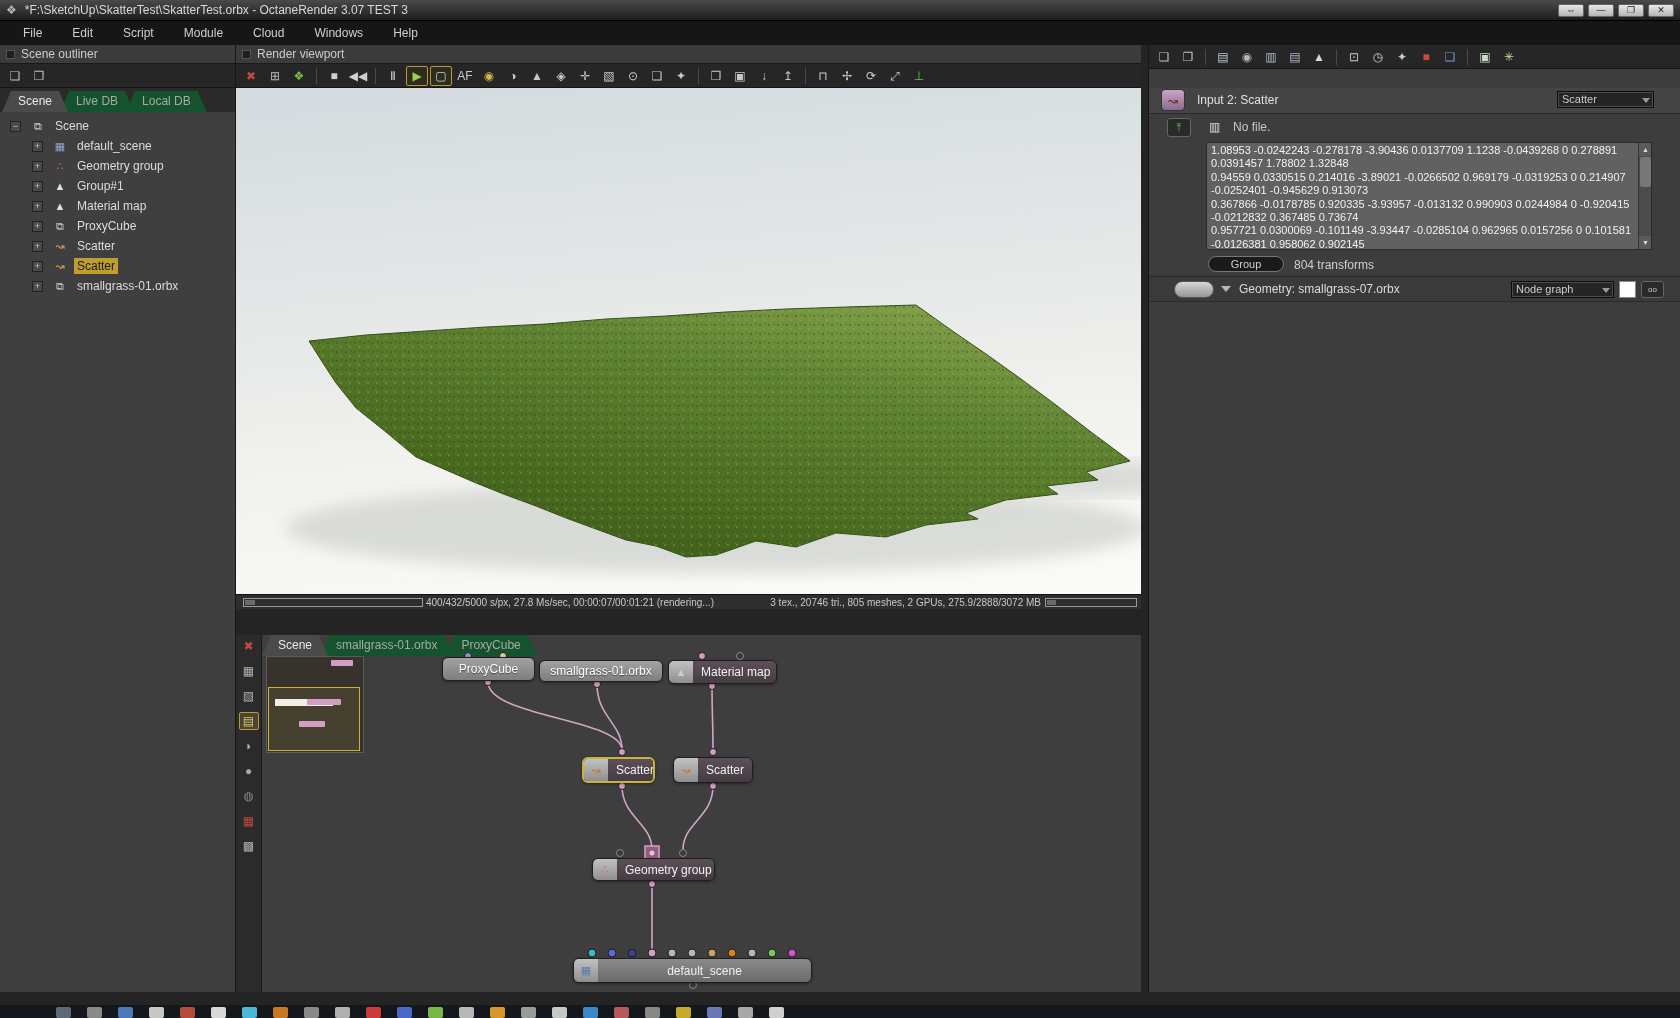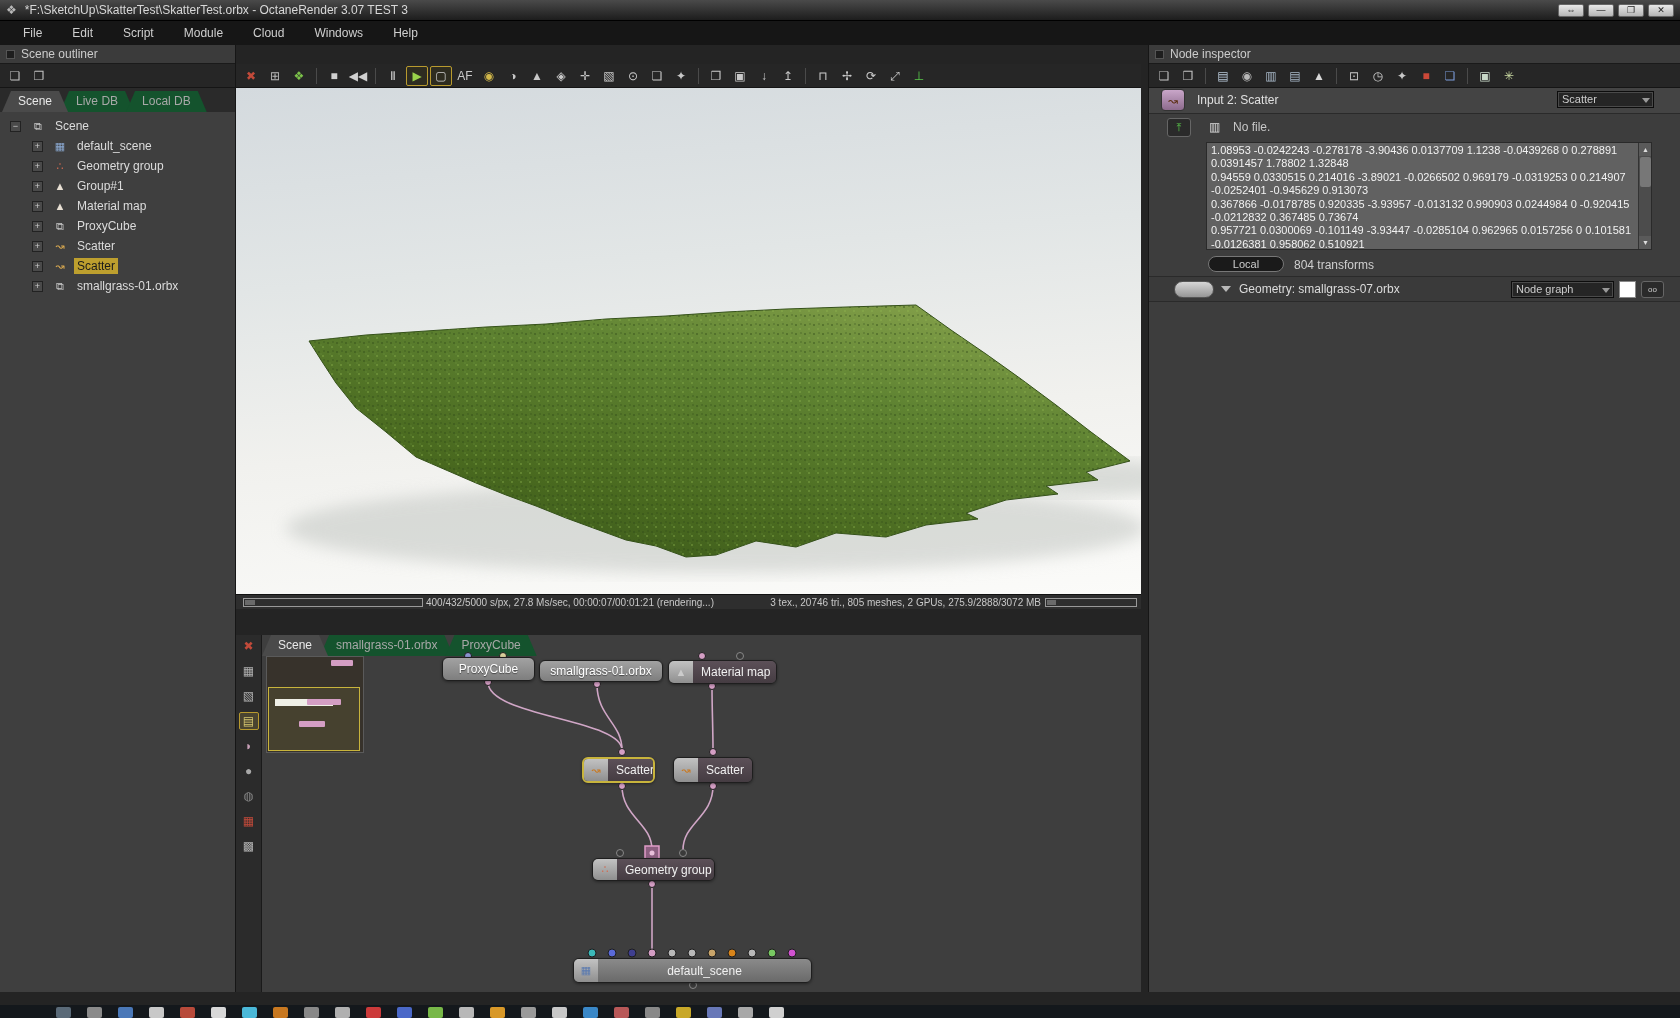--- a/index.html
+++ b/index.html
@@ -161,20 +161,24 @@
           <span class="tlbl">Scatter</span>
         </div>
         <div class="trow" style="padding-left: 32px;">
           <span class="texp">+</span>
           <span class="ticn" style="color: rgb(200, 200, 200);">⧉</span>
           <span class="tlbl">smallgrass-01.orbx</span>
         </div>
       </div>
   </div>
 
+  <div class="abs phead vp-head">
+    <span class="pcheck"></span>
+    <span>Render viewport</span>
+  </div>
   <div class="abs ptoolbar vp-toolbar" id="vp-toolbar">
       <span class="ticonbtn" style="color: rgb(194, 74, 58);">✖</span>
       <span class="ticonbtn" style="color: rgb(184, 184, 184);">⊞</span>
       <span class="ticonbtn" style="color: rgb(124, 194, 74);">❖</span>
       <div class="tsep"></div>
       <span class="ticonbtn" style="color: rgb(208, 208, 208);">■</span>
       <span class="ticonbtn" style="color: rgb(208, 208, 208);">◀◀</span>
       <div class="tsep"></div>
       <span class="ticonbtn" style="color: rgb(208, 208, 208);">Ⅱ</span>
       <span class="ticonbtn boxed" style="color: rgb(154, 210, 74);">▶</span>
@@ -338,24 +342,20 @@
       <span class="nicon" style="color:#d06a50;">∴</span>
       <span class="nlabel">Geometry group</span>
     </div>
     <div class="node" style="left:337px;top:323px;width:239px;height:25px;background:linear-gradient(#8a8a8a,#6a6a6a);">
       <span class="nicon" style="color:#5a7ab0;">▦</span>
       <span class="nlabel">default_scene</span>
     </div>
   </div>
 
   <div class="abs right-panel">
-    <div class="phead">
-      <span class="pcheck"></span>
-      <span>Node inspector</span>
-    </div>
     <div class="ptoolbar" id="insp-toolbar">
         <span class="ticonbtn" style="color: rgb(192, 192, 192);">❏</span>
         <span class="ticonbtn" style="color: rgb(192, 192, 192);">❐</span>
         <div class="tsep"></div>
         <span class="ticonbtn" style="color: rgb(184, 200, 216);">▤</span>
         <span class="ticonbtn" style="color: rgb(184, 184, 184);">◉</span>
         <span class="ticonbtn" style="color: rgb(168, 184, 200);">▥</span>
         <span class="ticonbtn" style="color: rgb(168, 184, 200);">▤</span>
         <span class="ticonbtn" style="color: rgb(216, 216, 216);">▲</span>
         <div class="tsep"></div>
@@ -383,29 +383,29 @@
 
     <div class="tfbox" id="tfbox">
 
     <div class="ln">1.08953 -0.0242243 -0.278178 -3.90436 0.0137709 1.1238 -0.0439268 0 0.278891</div>
         <div class="ln">0.0391457 1.78802 1.32848</div>
         <div class="ln">0.94559 0.0330515 0.214016 -3.89021 -0.0266502 0.969179 -0.0319253 0 0.214907</div>
         <div class="ln">-0.0252401 -0.945629 0.913073</div>
         <div class="ln">0.367866 -0.0178785 0.920335 -3.93957 -0.013132 0.990903 0.0244984 0 -0.920415</div>
         <div class="ln">-0.0212832 0.367485 0.73674</div>
         <div class="ln">0.957721 0.0300069 -0.101149 -3.93447 -0.0285104 0.962965 0.0157256 0 0.101581</div>
-        <div class="ln">-0.0126381 0.958062 0.510921</div>
+        <div class="ln">-0.0126381 0.958062 0.902145</div>
         <div class="sbar">
         <span class="sbtn" style="top:0;">▲</span>
         <span class="sthumb"></span>
         <span class="sbtn" style="bottom:0;">▼</span>
       </div>
       </div>
 
-    <span class="updbtn">Local</span>
+    <span class="updbtn">Group</span>
     <span style="position:absolute;left:145px;top:213px;color:#cfcfcf;">804 transforms</span>
 
     <div class="geom-row">
       <span class="pillbtn"></span>
       <span class="tri" style="position:absolute;left:72px;top:9px;"></span>
       <span style="position:absolute;left:90px;top:5px;color:#dcdcdc;">Geometry:  smallgrass-07.orbx</span>
       <span class="dropdown" style="left:362px;top:4px;width:103px;">
         <span>Node graph</span><span class="arr"></span>
       </span>
       <span class="swatch" style="left:470px;top:4px;"></span>

